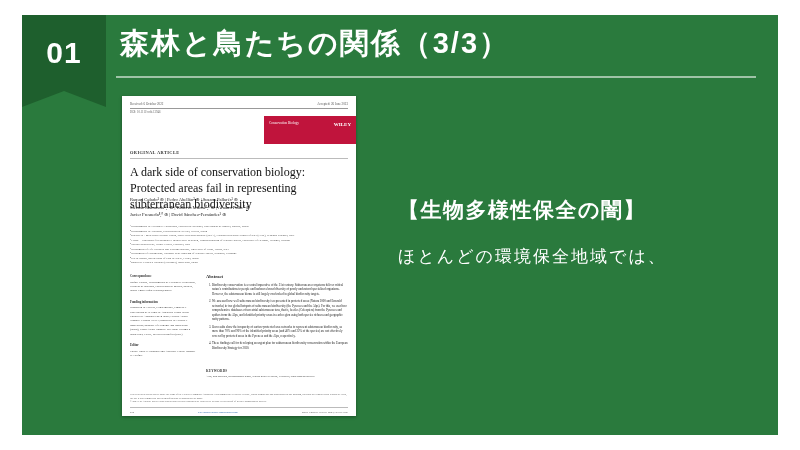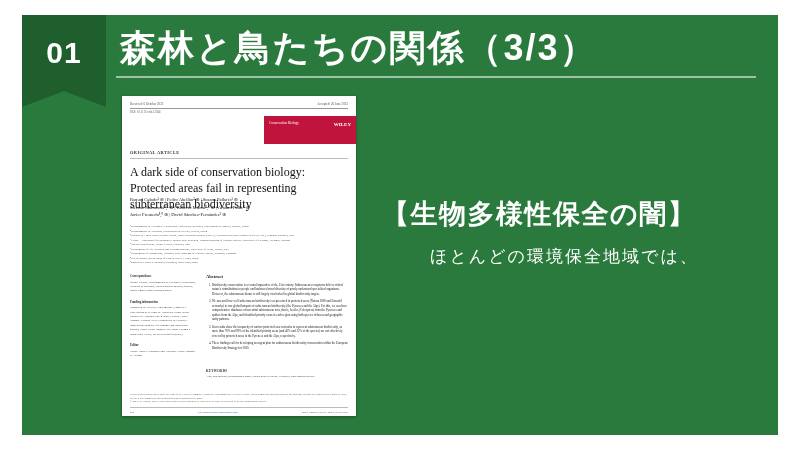--- a/index.html
+++ b/index.html
@@ -62,21 +62,21 @@
     font-size: 30px;
     font-weight: bold;
     letter-spacing: 1px;
     z-index: 3;
   }
   .title {
     position: absolute;
     left: 120px;
     top: 24px;
     color: #ffffff;
-    font-size: 36px;
+    font-size: 29px;
     font-weight: bold;
     letter-spacing: 2px;
     white-space: nowrap;
   }
   .title-rule {
     position: absolute;
     left: 116px;
     top: 76px;
     width: 640px;
     height: 2px;
@@ -253,38 +253,37 @@
     bottom: 2px;
     font-size: 2.8px;
     color: #555;
     display: flex;
     justify-content: space-between;
   }
   .paper-pagebar .mid { color: #1b5ea8; }
   
   .headline {
     position: absolute;
-    left: 382px;
+    left: 398px;
     top: 196px;
     color: #ffffff;
-    font-size: 27px;
+    font-size: 21px;
     font-weight: bold;
     letter-spacing: 1.5px;
     white-space: nowrap;
     font-family: Liberation Mono, monospace;
   }
   .lead1 {
     position: absolute;
     left: 398px;
     top: 245px;
     color: #ffffff;
     font-size: 17px;
     letter-spacing: 2px;
     white-space: nowrap;
-    margin-left: 32px;
   }
   .lead2 {
     position: absolute;
     left: 398px;
     top: 275px;
     color: #ffffff;
     font-size: 17px;
     letter-spacing: 2px;
     white-space: nowrap;
   }

